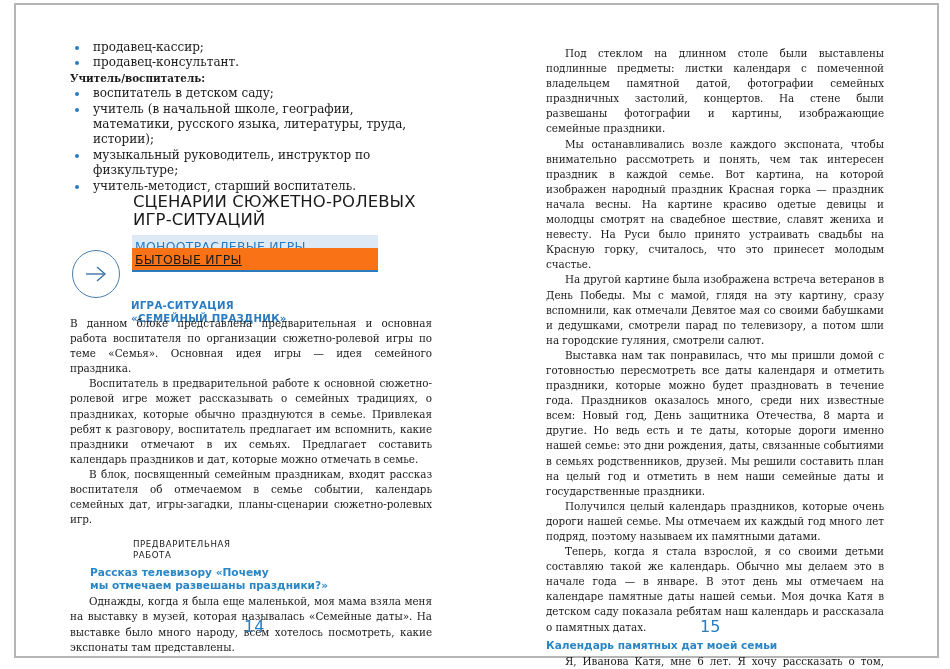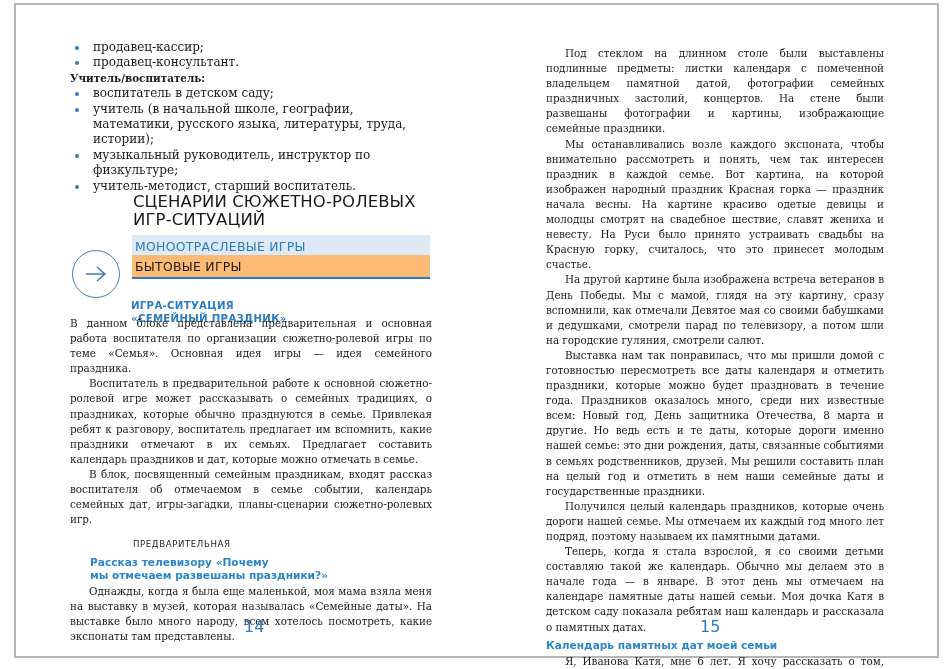--- a/index.html
+++ b/index.html
@@ -22,27 +22,27 @@
     ul.bullets li { position: relative; padding-left: 23px; font-size: 12px; line-height: 15.4px; }
     ul.bullets li .dot { position: absolute; left: 5px; top: 6px; width: 4px; height: 4px; border-radius: 50%; background: #2a7bbf; }
     .list-heading { font-weight: bold; font-size: 10.4px; line-height: 15.4px; }
 
     .section-title {
       position: absolute; left: 133px; top: 193px; width: 300px;
       font-family: "DejaVu Sans", sans-serif; font-size: 16.5px; line-height: 18px;
       color: #1a1a1a; letter-spacing: 0.1px;
     }
     .band {
-      position: absolute; left: 132px; width: 298px; height: 24px;
+      position: absolute; left: 132px; width: 246px; height: 24px;
       font-family: "DejaVu Sans", sans-serif; font-size: 12.4px; line-height: 24px;
       padding-left: 3px; box-sizing: border-box; letter-spacing: 0.3px;
       border-bottom: 2px solid #2a7bbf;
     }
     .band.mono { top: 235px; background: #dde9f4; color: #2a7bbf; }
-    .band.byt { top: 255px; background: #fdba74; color: #1a1a1a; }
+    .band.byt { top: 248px; background: #f97316; color: #1a1a1a; text-decoration: underline; }
     .arrow-circle {
       position: absolute; left: 72px; top: 250px; width: 48px; height: 48px;
       border: 1.2px solid #4a7fad; border-radius: 50%; box-sizing: border-box;
       display: flex; align-items: center; justify-content: center;
     }
     .game-title {
       position: absolute; left: 131px; top: 300px; width: 280px;
       font-family: "DejaVu Sans", sans-serif; font-weight: bold; color: #2a7bbf;
       font-size: 10.2px; line-height: 12.5px; letter-spacing: 0.3px;
     }
@@ -105,20 +105,21 @@
 
 <div class="page page-left" style="top:316px;">
   <div class="body-text">
     <p class="para noindent">В данном блоке представлена предварительная и основная работа воспитателя по организации сюжетно-ролевой игры по теме «Семья». Основная идея игры — идея семейного праздника.</p>
     <p class="para">Воспитатель в предварительной работе к основной сюжетно-ролевой игре может рассказывать о семейных традициях, о праздниках, которые обычно празднуются в семье. Привлекая ребят к разговору, воспитатель предлагает им вспомнить, какие праздники отмечают в их семьях. Предлагает составить календарь праздников и дат, которые можно отмечать в семье.</p>
     <p class="para">В блок, посвященный семейным праздникам, входят рассказ воспитателя об отмечаемом в семье событии, календарь семейных дат, игры-загадки, планы-сценарии сюжетно-ролевых игр.</p>
   </div>
   <div style="height:12px;"></div>
   <div class="prep-title">
     <div>ПРЕДВАРИТЕЛЬНАЯ</div>
+    <div>РАБОТА</div>
   </div>
   <div style="height:6px;"></div>
   <div class="sub-blue">
     <div>Рассказ телевизору «Почему</div>
     <div>мы отмечаем развешаны праздники?»</div>
   </div>
   <div style="height:2px;"></div>
   <div class="body-text">
     <p class="para">Однажды, когда я была еще маленькой, моя мама взяла меня на выставку в музей, которая называлась «Семейные даты». На выставке было много народу, всем хотелось посмотреть, какие экспонаты там представлены.</p>
   </div>

